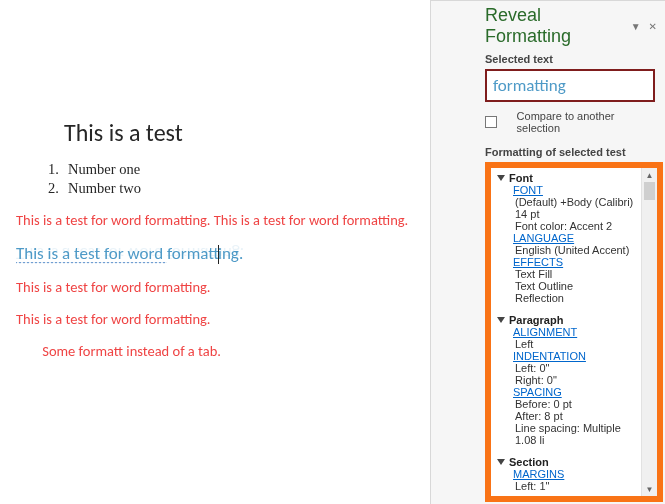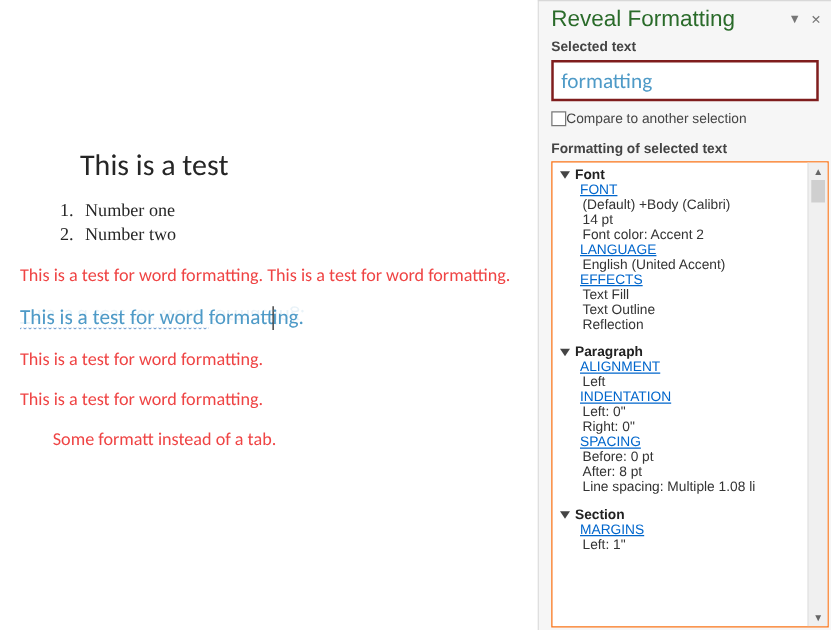--- a/index.html
+++ b/index.html
@@ -75,20 +75,21 @@
     background-repeat: repeat-x;
     background-position: 0 100%;
   }
   .pane {
     flex: 1;
     background: #f6f6f6;
     border-left: 1px solid #d8d8d8;
     border-top: 1px solid #d8d8d8;
     display: flex;
     flex-direction: column;
+    padding-left: 44px;
   }
   .pane-header {
     padding: 4px 8px 2px 10px;
     display: flex;
     align-items: center;
     justify-content: space-between;
   }
   .pane-title {
     font-family: "Segoe UI Light","Segoe UI",sans-serif;
     font-size: 18px;
@@ -109,32 +110,32 @@
     border: 2px solid #7f1d1d;
     padding: 4px 6px;
     font-family: Calibri, sans-serif;
     font-size: 17px;
     color: #4e9ac7;
   }
   .compare-row {
     padding: 2px 10px 8px 10px;
     display: flex;
     align-items: center;
-    gap: 0;
+    gap: 20px;
     color: #444;
     font-size: 11px;
   }
   .chk {
     width: 12px; height: 12px; border: 1px solid #777; background: #fff;
   }
   .tree-wrap {
     flex: 1;
     margin: 2px 2px 2px 10px;
     background: #fff;
-    border: 1px solid #f97316;
+    border: 6px solid #f97316;
     position: relative;
     overflow: hidden;
   }
   .tree {
     position: absolute;
     inset: 0 16px 0 0;
     padding: 2px 2px 2px 4px;
     overflow: hidden;
     font-size: 11px;
     color: #333;
@@ -205,21 +206,21 @@
     </div>
 
     <div class="section-label">Selected text</div>
     <div class="sel-box">formatting</div>
 
     <div class="compare-row">
       <div class="chk"></div>
       <span>Compare to another selection</span>
     </div>
 
-    <div class="section-label">Formatting of selected text</div>
+    <div class="section-label">Formatting of selected test</div>
 
     <div class="tree-wrap">
       <div class="tree">
 
         <div class="grp-head">
           <span class="arrow"></span>
           <span>Font</span>
         </div>
         <span class="lnk">FONT</span>
         <span class="val">(Default) +Body (Calibri)</span>

